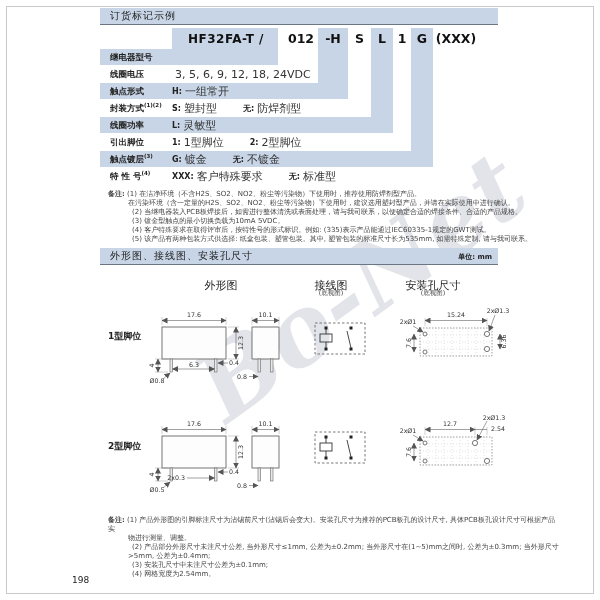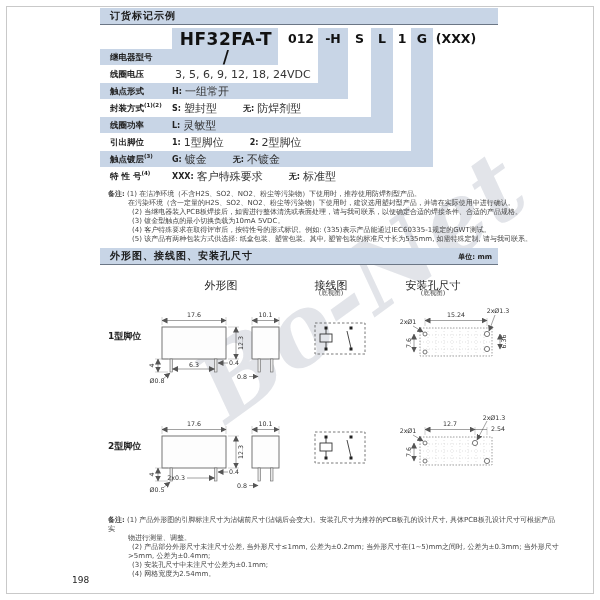--- a/index.html
+++ b/index.html
@@ -7,28 +7,28 @@
         font-family:"DejaVu Sans","Liberation Sans",sans-serif;color:#333;}
   .frame{position:absolute;left:6px;top:6px;right:6px;bottom:6px;border:1px solid #c9c9c9;}
   .watermark{position:absolute;left:130px;top:230px;width:460px;text-align:center;
              font-family:"DejaVu Serif",serif;font-style:italic;font-weight:bold;
              font-size:96px;color:rgba(165,172,186,0.32);transform:rotate(-36deg);
              transform-origin:center;z-index:0;pointer-events:none;}
 
   
   .secbar{position:absolute;left:100px;width:398px;height:16px;background:#c8d5e6;
           border-bottom:1px solid #6b7685;z-index:1;}
-  .secbar .t{font-size:10px;font-weight:bold;color:#1c1c1c;line-height:16px;padding-left:10px;letter-spacing:1px;}
+  .secbar .t{font-size:10px;font-weight:normal;color:#1c1c1c;line-height:16px;padding-left:10px;letter-spacing:1px;}
   .unit{position:absolute;right:6px;top:4px;font-size:7px;font-weight:bold;color:#222;}
 
   
   .strip,.obar{position:absolute;background:#c8d5e6;z-index:1;}
   .codeln{position:absolute;top:30px;height:18px;z-index:2;font-weight:bold;color:#111;
           text-align:center;line-height:18px;}
-  .model{left:174px;width:104px;font-size:17px;letter-spacing:0.5px;}
+  .model{left:174px;width:104px;font-size:12px;letter-spacing:0.5px;}
   .sg0{left:287px;width:28px;font-size:12.5px;}
   .sg1{left:318px;width:30px;font-size:12.5px;}
   .sg2{left:348px;width:23px;font-size:12.5px;}
   .sg3{left:371px;width:22px;font-size:12.5px;}
   .sg4{left:393px;width:18px;font-size:12.5px;}
   .sg5{left:411px;width:22px;font-size:12.5px;}
   .sg6{left:433px;width:46px;font-size:12.5px;}
 
   .ord-row{position:absolute;left:100px;width:400px;height:16px;display:flex;align-items:center;z-index:2;}
   .ord-label{flex:0 0 62px;padding-left:10px;font-size:8.5px;font-weight:bold;color:#222;white-space:nowrap;}

